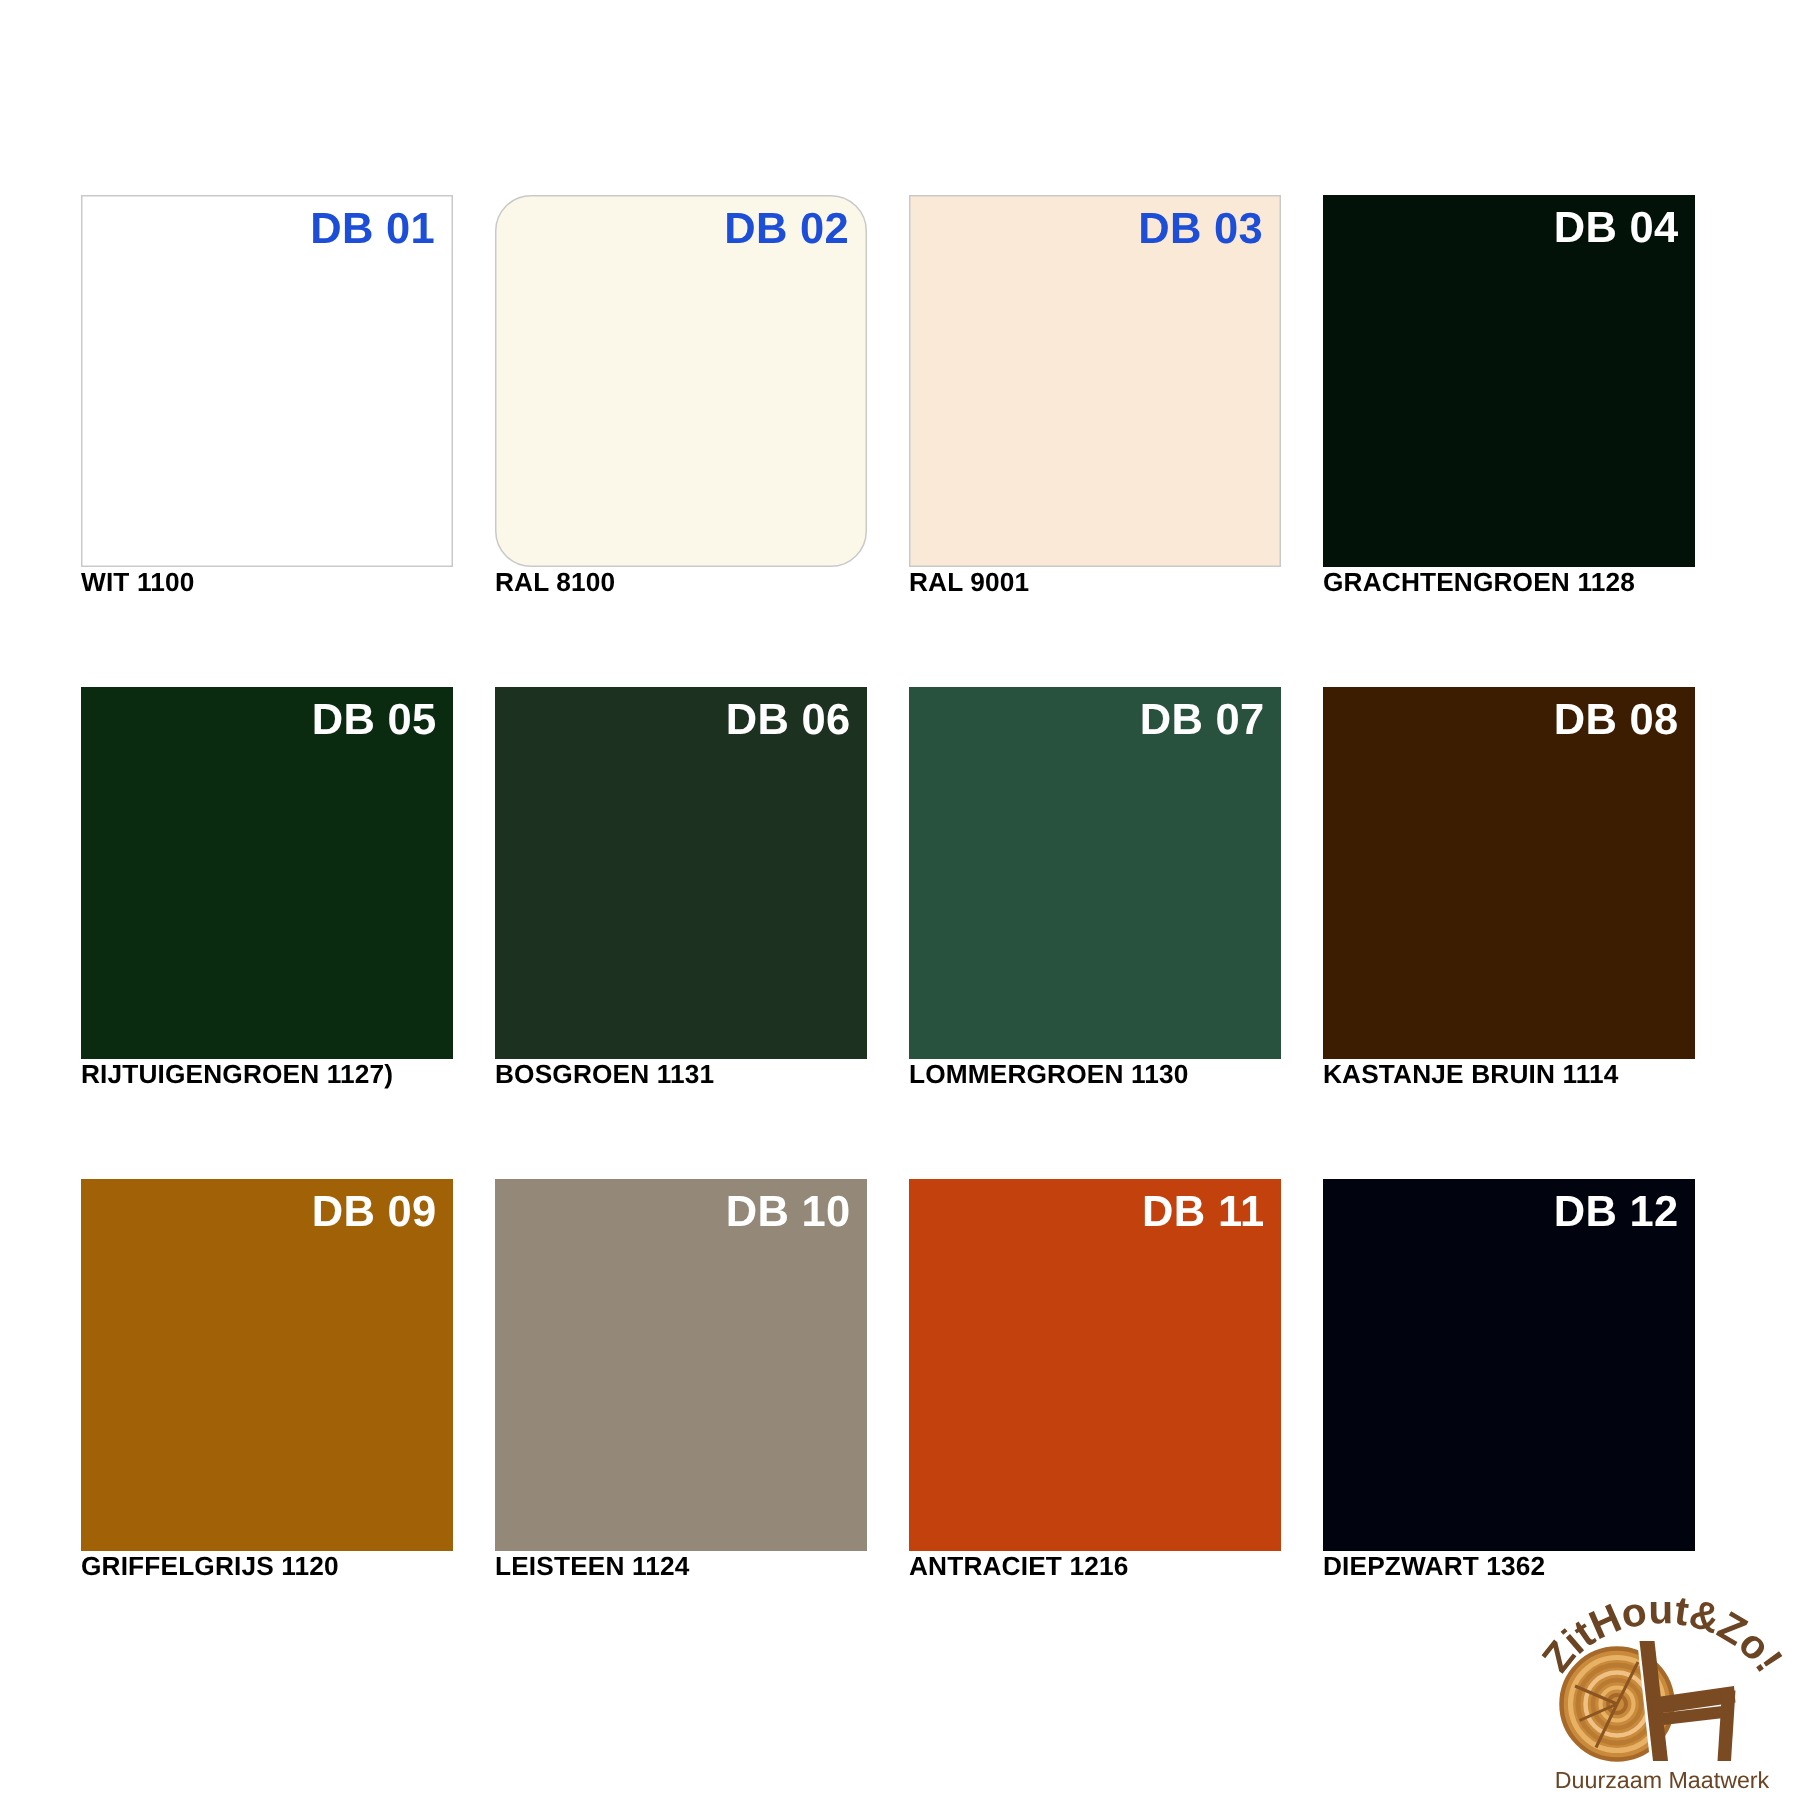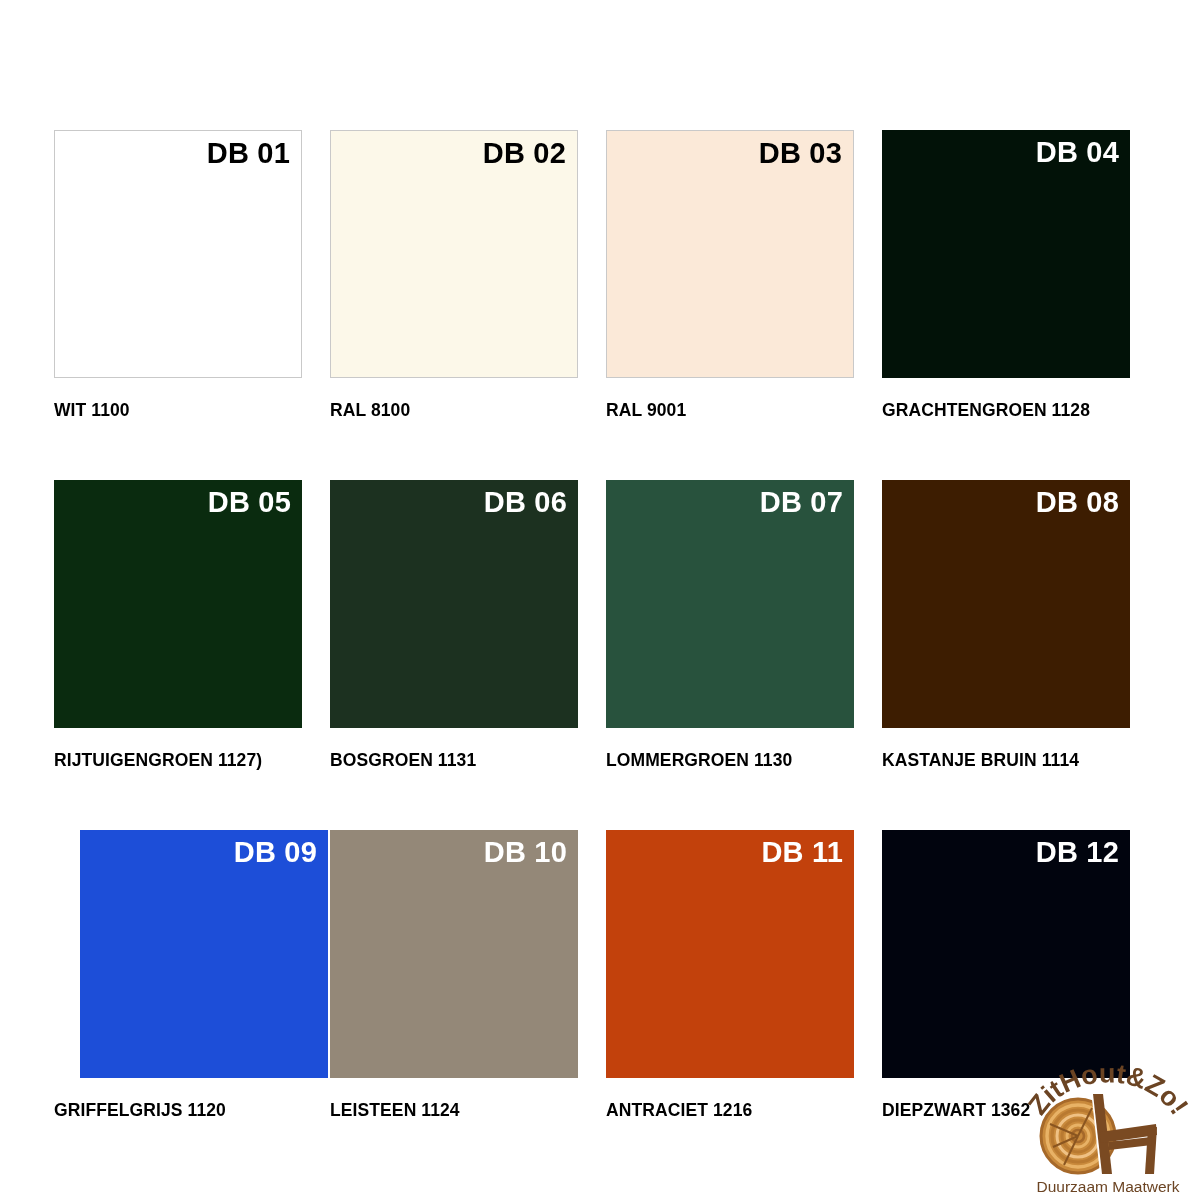--- a/index.html
+++ b/index.html
@@ -46,25 +46,24 @@
     position: absolute;
     top: 6px;
     right: 11px;
     font-size: 29px;
     font-weight: bold;
     letter-spacing: 0.2px;
     line-height: 1.12;
     font-family: "Liberation Sans", sans-serif;
   }
 
-  .chip-code.on-light { color: #000000; }
+  .chip-code.on-light { color: #1d4ed8; }
   .chip-code.on-dark  { color: #ffffff; }
 
   .swatch-name {
-    margin-top: 22px;
     font-size: 17.5px;
     font-weight: bold;
     color: #000000;
     letter-spacing: 0.1px;
     white-space: nowrap;
     font-family: "Liberation Sans", sans-serif;
   }
 
   
   #brand-logo {
@@ -90,21 +89,21 @@
 <body>
 
 <div id="swatch-grid">
     <div class="swatch-cell">
       <div class="swatch-chip bordered" style="background: rgb(255, 255, 255);">
         <div class="chip-code on-light">DB 01</div>
       </div>
       <div class="swatch-name">WIT 1100</div>
     </div>
     <div class="swatch-cell">
-      <div class="swatch-chip bordered" style="background: rgb(252, 248, 233);">
+      <div class="swatch-chip bordered" style="background: rgb(252, 248, 233); border-radius: 24px;">
         <div class="chip-code on-light">DB 02</div>
       </div>
       <div class="swatch-name">RAL 8100</div>
     </div>
     <div class="swatch-cell">
       <div class="swatch-chip bordered" style="background: rgb(251, 233, 216);">
         <div class="chip-code on-light">DB 03</div>
       </div>
       <div class="swatch-name">RAL 9001</div>
     </div>
@@ -132,21 +131,21 @@
       </div>
       <div class="swatch-name">LOMMERGROEN 1130</div>
     </div>
     <div class="swatch-cell">
       <div class="swatch-chip" style="background: rgb(61, 29, 1);">
         <div class="chip-code on-dark">DB 08</div>
       </div>
       <div class="swatch-name">KASTANJE BRUIN 1114</div>
     </div>
     <div class="swatch-cell">
-      <div class="swatch-chip" style="background: #1d4ed8; margin-left: 26px;">
+      <div class="swatch-chip" style="background: #a16207;">
         <div class="chip-code on-dark">DB 09</div>
       </div>
       <div class="swatch-name">GRIFFELGRIJS 1120</div>
     </div>
     <div class="swatch-cell">
       <div class="swatch-chip" style="background: rgb(148, 136, 120);">
         <div class="chip-code on-dark">DB 10</div>
       </div>
       <div class="swatch-name">LEISTEEN 1124</div>
     </div>

